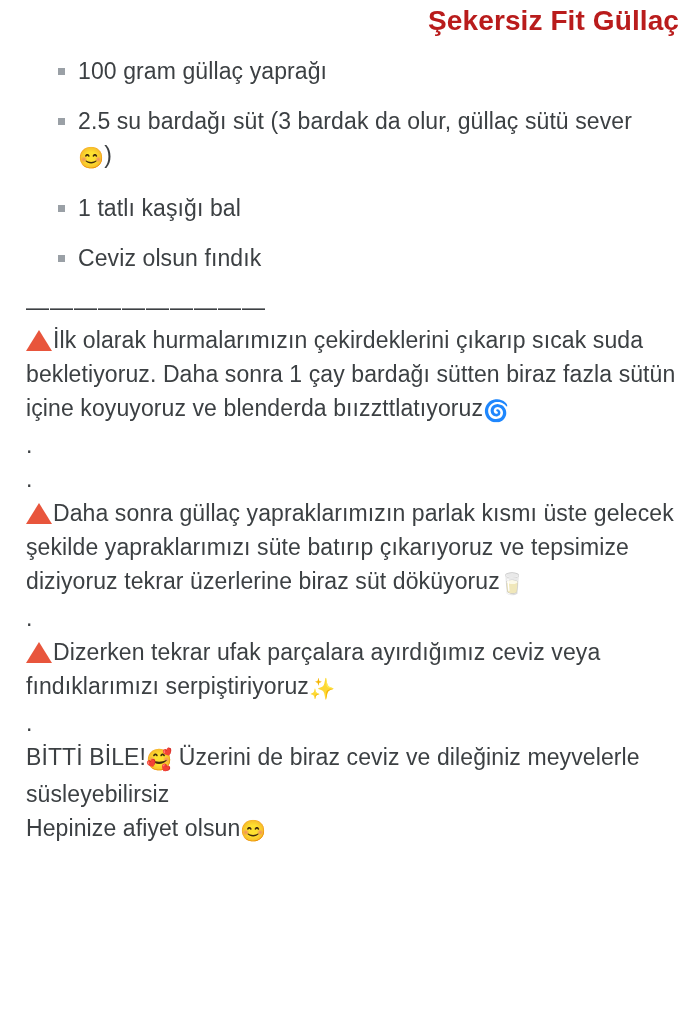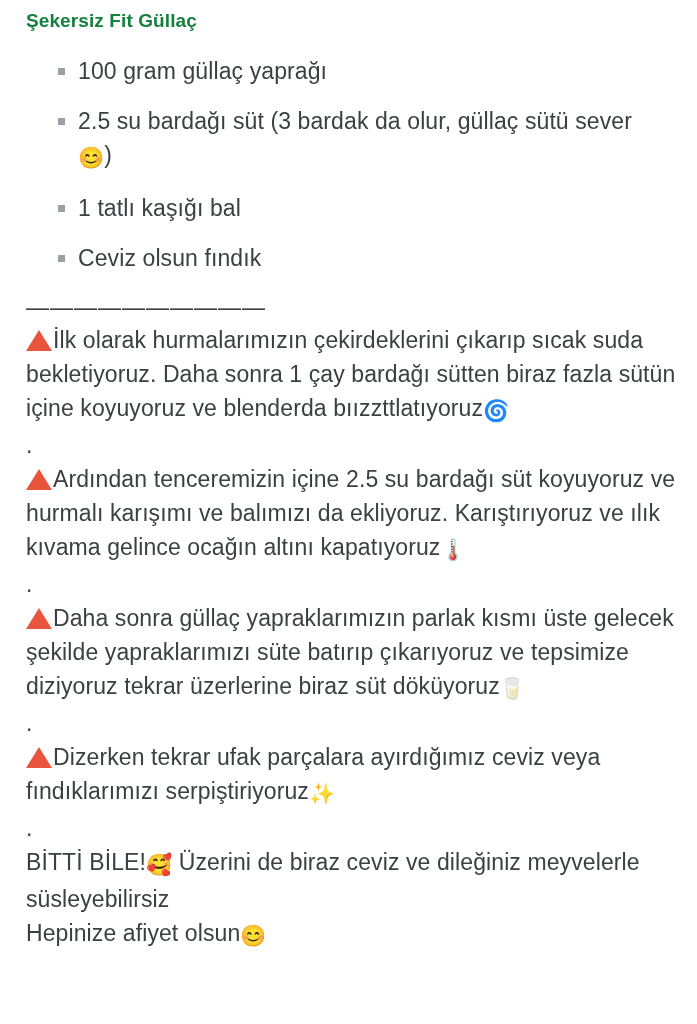--- a/index.html
+++ b/index.html
@@ -12,25 +12,26 @@
     min-height: 1024px;
     font-family: "Liberation Sans", sans-serif;
     color: #3c4043;
   }
   .page {
     width: 697px;
     box-sizing: border-box;
     padding: 4px 18px 6px 26px;
   }
   .title {
-    font-size: 19px;
+    font-size: 28px;
     line-height: 34px;
-    color: #15803d;
+    color: #b91c1c;
     margin: 0 0 2px 0;
     letter-spacing: 0.1px;
+    text-align: right;
   }
   ul.ingredients {
     list-style: none;
     margin: 0;
     padding: 0;
   }
   ul.ingredients li {
     position: relative;
     font-size: 23px;
     line-height: 34px;
@@ -107,23 +108,20 @@
     </li>
   </ul>
 
   <div class="divider">——————————</div>
 
   <p class="para">
     <span class="tri"></span><span>İlk olarak hurmalarımızın çekirdeklerini çıkarıp sıcak suda bekletiyoruz. Daha sonra 1 çay bardağı sütten biraz fazla sütün içine koyuyoruz ve blenderda bıızzttlatıyoruz</span><span class="emoji">🌀</span>
   </p>
   <p class="dot">.</p>
 
-  <p class="para">
-    <span class="tri"></span><span>Ardından tenceremizin içine 2.5 su bardağı süt koyuyoruz ve hurmalı karışımı ve balımızı da ekliyoruz. Karıştırıyoruz ve ılık kıvama gelince ocağın altını kapatıyoruz</span><span class="emoji">🌡️</span>
-  </p>
   <p class="dot">.</p>
 
   <p class="para">
     <span class="tri"></span><span>Daha sonra güllaç yapraklarımızın parlak kısmı üste gelecek şekilde yapraklarımızı süte batırıp çıkarıyoruz ve tepsimize diziyoruz tekrar üzerlerine biraz süt döküyoruz</span><span class="emoji">🥛</span>
   </p>
   <p class="dot">.</p>
 
   <p class="para">
     <span class="tri"></span><span>Dizerken tekrar ufak parçalara ayırdığımız ceviz veya fındıklarımızı serpiştiriyoruz</span><span class="emoji">✨</span>
   </p>

